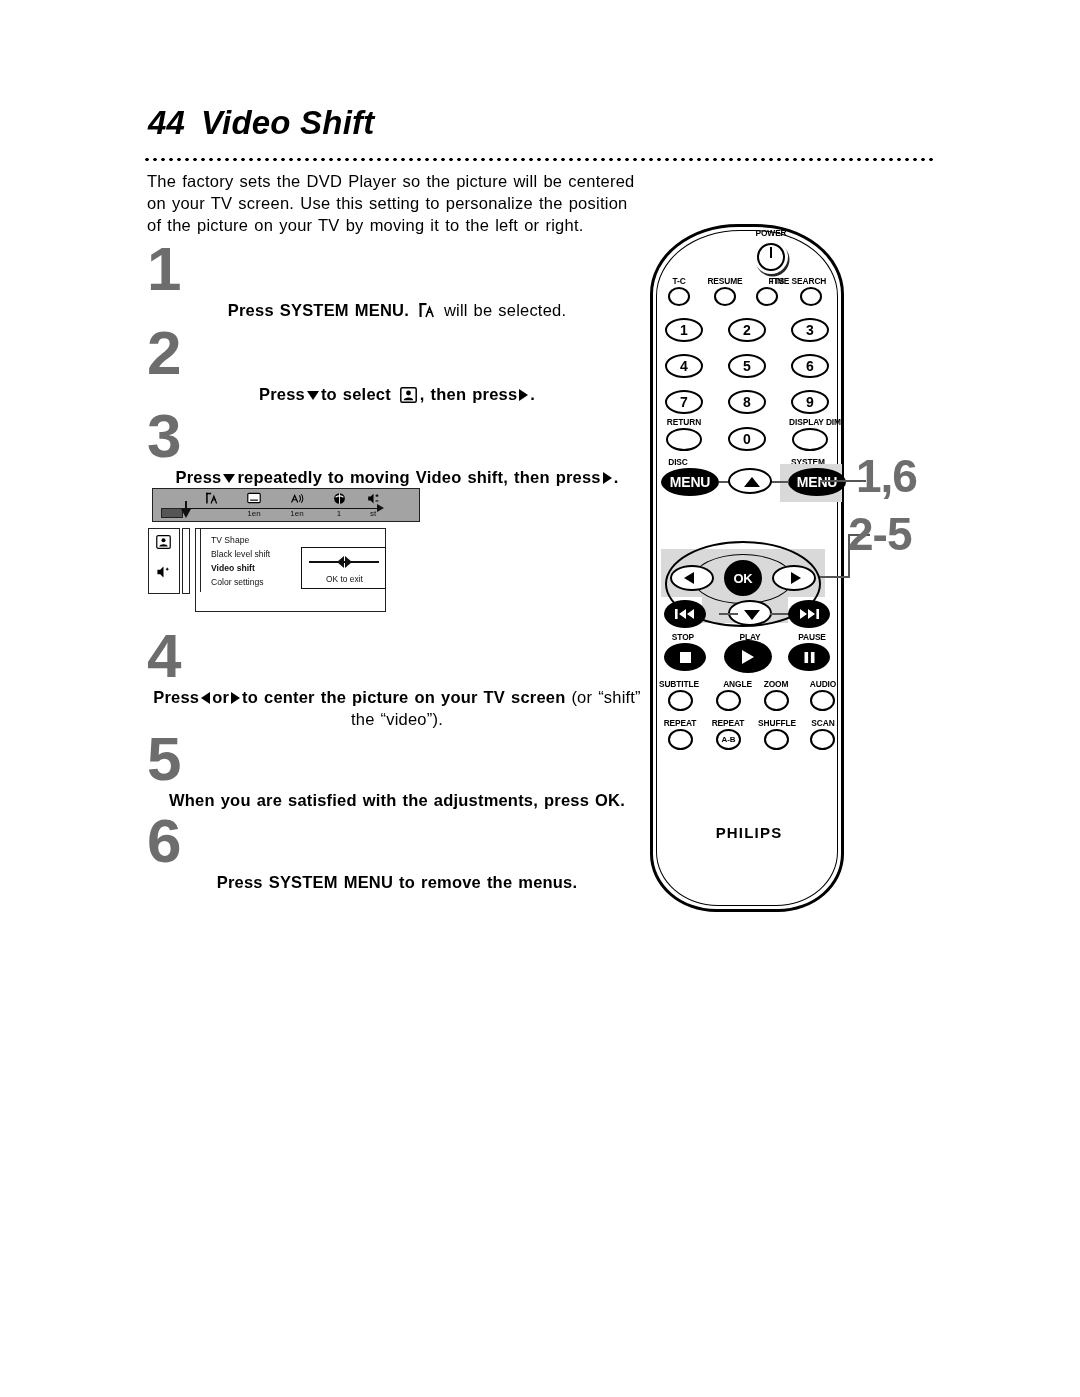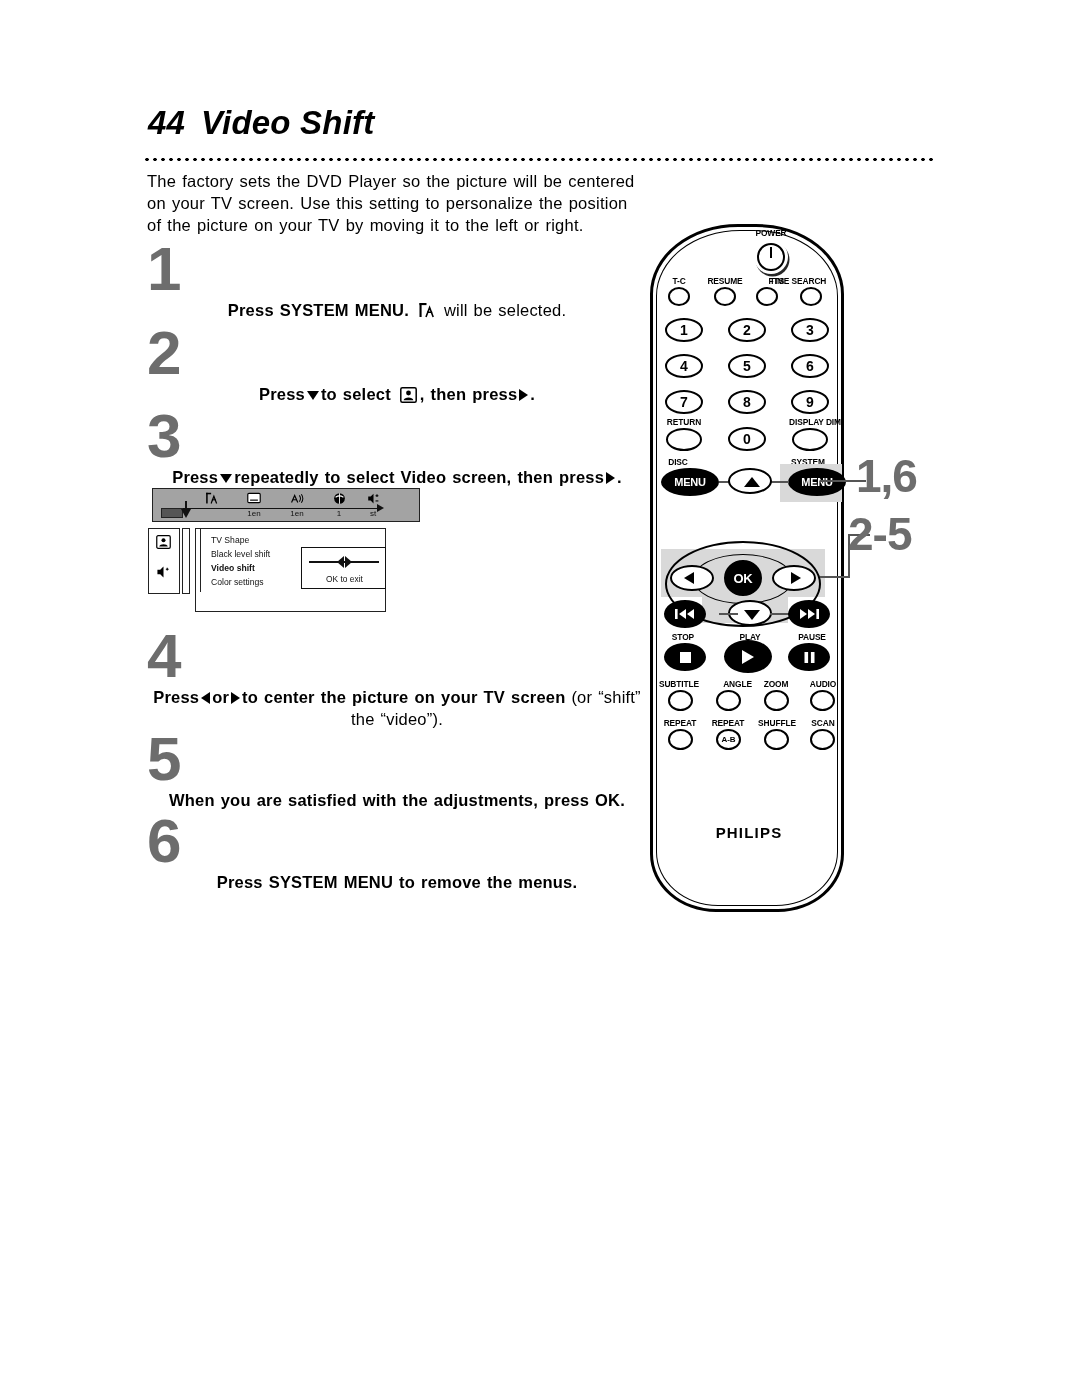--- a/index.html
+++ b/index.html
@@ -342,21 +342,21 @@
     background: #fff;
     box-sizing: border-box;
   }
   .btn-black {
     position: absolute;
     border: 2px solid #000;
     border-radius: 50%;
     background: #000;
     box-sizing: border-box;
     color: #fff;
-    font-size: 11px;
+    font-size: 14px;
     font-weight: bold;
     text-align: center;
     letter-spacing: -0.2px;
   }
   .hl {
     position: absolute;
     background: #d9d9d9;
   }
   .nav-oval {
     position: absolute;
@@ -478,21 +478,21 @@
         <circle cx="8.5" cy="6" r="2.4" fill="#000"></circle>
         <path d="M3.6 13.2 C4.4 9.6 12.6 9.6 13.4 13.2 Z" fill="#000"></path>
       </svg>
     </span><span>, then press</span><span class="tri-right"></span><span>.</span>
   </div>
 </div>
 
 <div class="step" id="step3">
   <div class="step-num">3</div>
   <div class="step-text">
-    <span>Press</span><span class="tri-down"></span><span>repeatedly to select Video screen, then press</span><span class="tri-right"></span><span>.</span>
+    <span>Press</span><span class="tri-down"></span><span>repeatedly to moving Video shift, then press</span><span class="tri-right"></span><span>.</span>
   </div>
 </div>
 
 <div id="osd">
   <div id="osd-bar">
     <div id="osd-bar-line"></div>
     <div id="osd-bar-arrow"></div>
     <div id="osd-menu-tag"></div>
     <div id="osd-bar-downstem"></div>
     <div id="osd-bar-down"></div>

